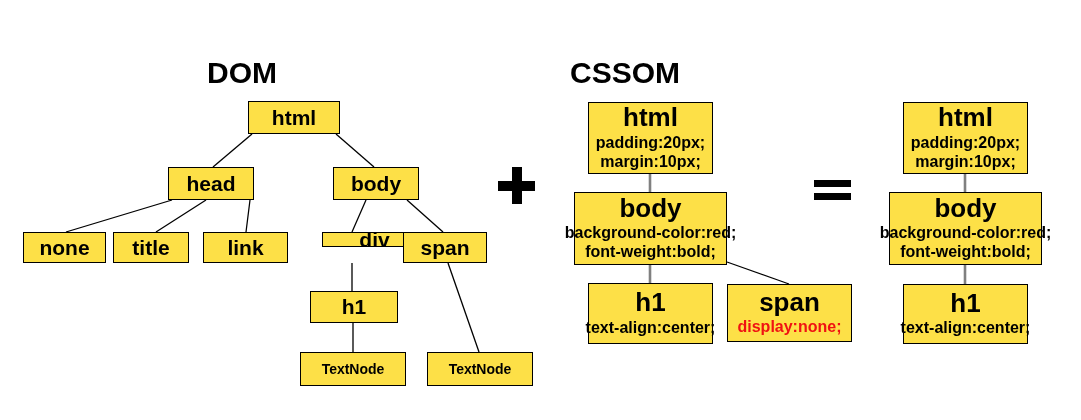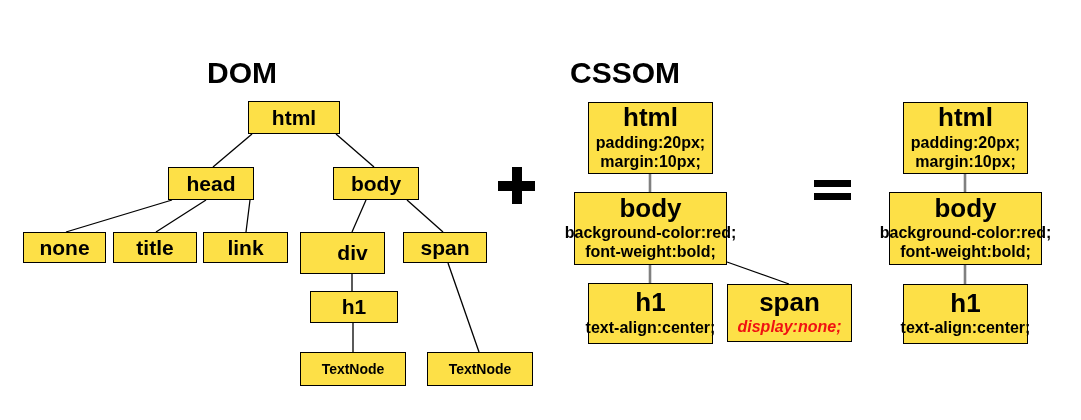--- a/index.html
+++ b/index.html
@@ -83,23 +83,23 @@
     <line x1="965" y1="265" x2="965" y2="284" stroke="#808080" stroke-width="2.6"></line>
   </svg>
 
   <div class="tree-title" style="left:207px; top:56px; width:160px;">DOM</div>
   <div class="tree-title" style="left:570px; top:56px; width:160px;">CSSOM</div>
 
   <div class="box dom-box" style="left:248px; top:101px; width:92px; height:33px;">html</div>
   <div class="box dom-box" style="left:168px; top:167px; width:86px; height:33px;">head</div>
   <div class="box dom-box" style="left:333px; top:167px; width:86px; height:33px;">body</div>
   <div class="box dom-box" style="left:23px;  top:232px; width:83px; height:31px;">none</div>
-  <div class="box dom-box" style="left:113px; top:232px; width:84px; height:31px;">title</div>
+  <div class="box dom-box" style="left:113px; top:232px; width:76px; height:31px;">title</div>
   <div class="box dom-box" style="left:203px; top:232px; width:85px; height:31px;text-align:center;">link</div>
-  <div class="box dom-box" style="left:300px; top:232px; width:85px; height:42px;padding-left:20px;">div</div>
+  <div class="box dom-box" style="left:322px; top:232px; width:85px; height:15px;padding-left:20px;">div</div>
   <div class="box dom-box" style="left:403px; top:232px; width:84px; height:31px;">span</div>
   <div class="box dom-box" style="left:310px; top:291px; width:88px; height:32px;">h1</div>
   <div class="box tn-box" style="left:300px; top:352px; width:106px; height:34px;">TextNode</div>
   <div class="box tn-box" style="left:427px; top:352px; width:106px; height:34px;">TextNode</div>
 
   <div class="plus-op">
     <div class="h-bar"></div>
     <div class="v-bar"></div>
   </div>
 
@@ -112,21 +112,21 @@
     <div class="node-name">body</div>
     <div class="prop">background-color:red;</div>
     <div class="prop">font-weight:bold;</div>
   </div>
   <div class="box big-box" style="left:588px; top:283px; width:125px; height:61px;">
     <div class="node-name">h1</div>
     <div class="prop">text-align:center;</div>
   </div>
   <div class="box big-box" style="left:727px; top:284px; width:125px; height:58px;">
     <div class="node-name">span</div>
-    <div class="prop prop-red" style="color: rgb(240, 18, 18); font-style: italic;">display:none;</div>
+    <div class="prop prop-red" style="color: rgb(240, 18, 18);">display:none;</div>
   </div>
 
   <div class="equals-op">
     <div class="bar-top"></div>
     <div class="bar-bottom"></div>
   </div>
 
   <div class="box big-box" style="left:903px; top:102px; width:125px; height:72px;">
     <div class="node-name">html</div>
     <div class="prop">padding:20px;</div>

